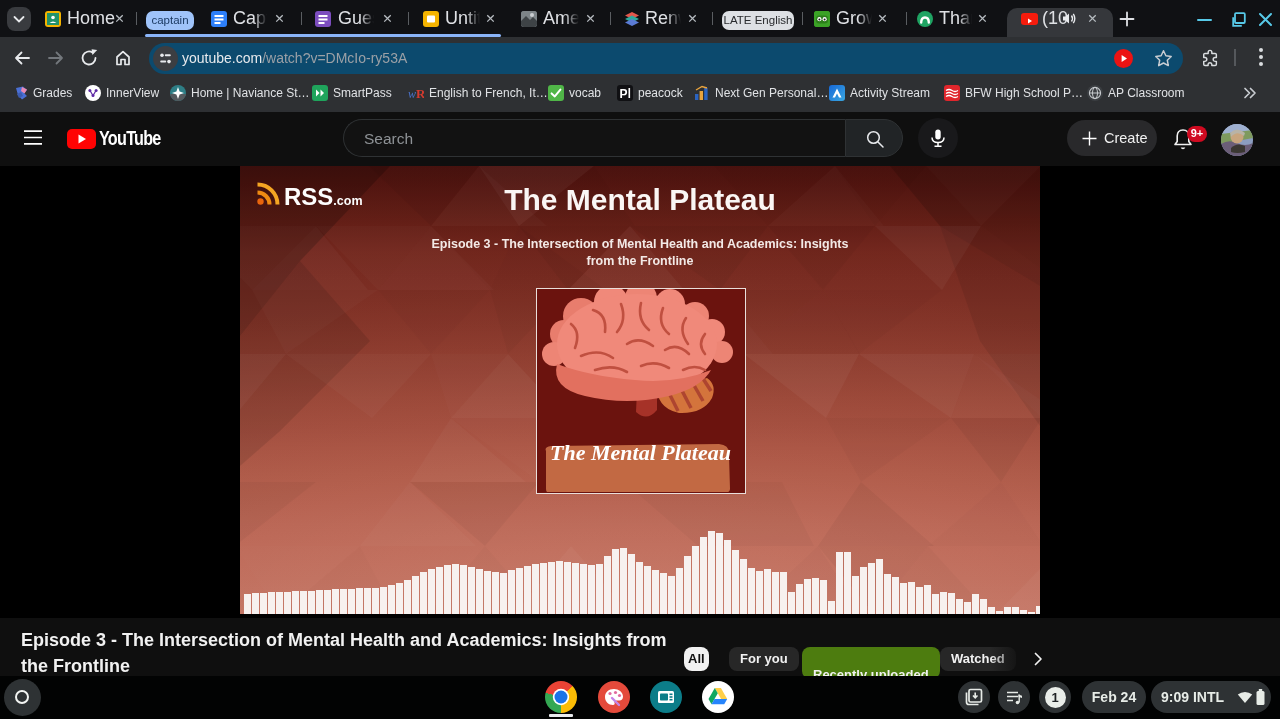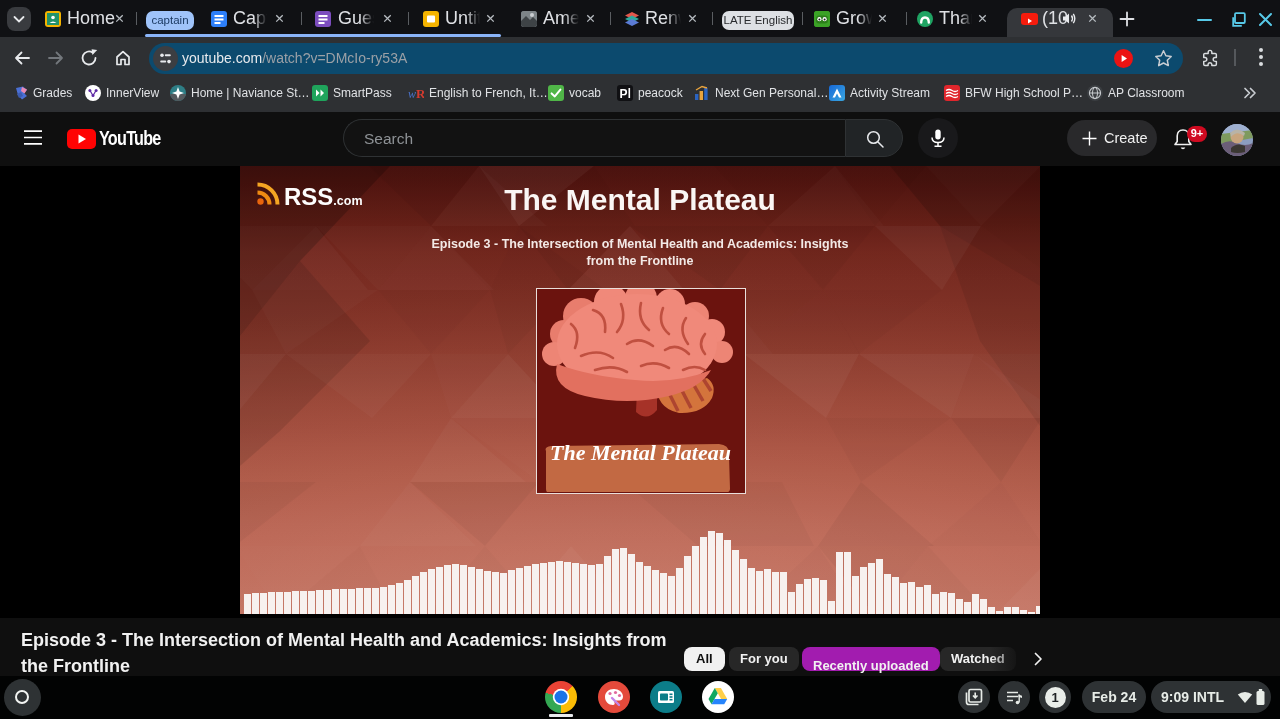--- a/index.html
+++ b/index.html
@@ -592,23 +592,23 @@
           <rect x="772" y="83" width="7" height="7"></rect>
           <rect x="780" y="86" width="7" height="4"></rect>
           <rect x="788" y="88" width="7" height="2"></rect>
           <rect x="796" y="82" width="7" height="8"></rect>
         </g>
       </svg>
   </div>
 
   <div class="abs" style="left:21px;top:515.5px;width:660px;font-size:18px;font-weight:bold;color:#F1F1F1;line-height:26px;">Episode 3 - The Intersection of Mental Health and Academics: Insights from the Frontline</div>
 
-  <div class="abs" style="left:684px;top:535.5px;height:24px;border-radius:8px;background:#F1F1F1;color:#0F0F0F;font-size:13px;font-weight:bold;line-height:24px;padding:0 12px;">All</div>
+  <div class="abs" style="left:684px;top:535.5px;height:24px;border-radius:8px;background:#F1F1F1;color:#0F0F0F;font-size:13px;font-weight:bold;line-height:24px;padding:0 4px;">All</div>
   <div class="abs" style="left:729px;top:535.5px;height:24px;border-radius:8px;background:#272727;color:#F1F1F1;font-size:13px;font-weight:bold;line-height:24px;padding:0 11px;">For you</div>
-  <div class="abs" style="left:802px;top:535.5px;height:24px;border-radius:8px;background:#a21caf;color:#F1F1F1;font-size:13px;font-weight:bold;line-height:24px;padding:7px 11px;">Recently uploaded</div>
+  <div class="abs" style="left:802px;top:535.5px;height:24px;border-radius:8px;background:#4d7c0f;color:#F1F1F1;font-size:13px;font-weight:bold;line-height:24px;padding:16px 11px;">Recently uploaded</div>
   <div class="abs" style="left:940px;top:535.5px;height:24px;border-radius:8px;background:#272727;color:#F1F1F1;font-size:13px;font-weight:bold;line-height:24px;padding:0 11px;">Watched</div>
   <div class="abs" style="left:990px;top:535.5px;width:50px;height:24px;background:linear-gradient(90deg,transparent,#0f0f0f 70%);"></div>
   <svg class="abs" style="left:1031px;top:540.5px;" width="14" height="14" viewBox="0 0 14 14">
       <path d="M4.5 1.5 L10 7 L4.5 12.5" stroke="#F1F1F1" stroke-width="1.7" fill="none" stroke-linecap="round" stroke-linejoin="round"></path>
     </svg>
 </div>
 <div class="abs" id="shelf">
 
   <div class="tray" style="left:4px;top:3px;width:37px;height:37px;border-radius:50%;"></div>
   <div class="abs" style="left:15px;top:14px;width:14px;height:14px;border-radius:50%;border:2.4px solid #F2F4F2;"></div>

